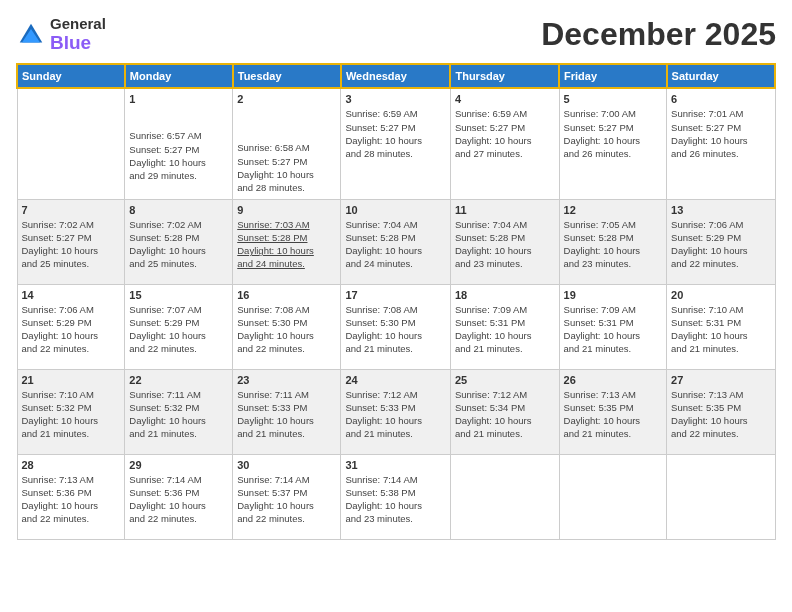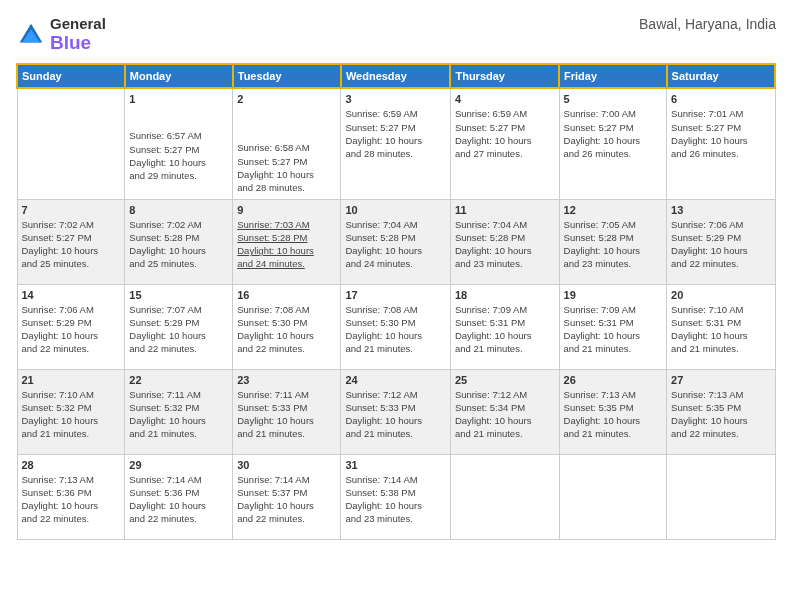--- a/index.html
+++ b/index.html
@@ -110,21 +110,21 @@
         <rect x="0" y="0" width="40" height="40" fill="white"></rect>
         <polygon points="20,5 35,30 5,30" fill="#1a6bbf"></polygon>
         <polygon points="20,12 32,30 8,30" fill="#3399ff"></polygon>
       </svg>
       <div class="logo-text">
         <span class="logo-general">General</span>
         <span class="logo-blue">Blue</span>
       </div>
     </div>
     <div class="title-section">
-      <div class="location">Bawal, Haryana, India</div>
+      <div class="month-title">December 2025</div>
     </div>
   </div>
 
   <table class="calendar">
     <thead>
       <tr>
 
       <th>Sunday</th>
           <th>Monday</th>
           <th>Tuesday</th>

